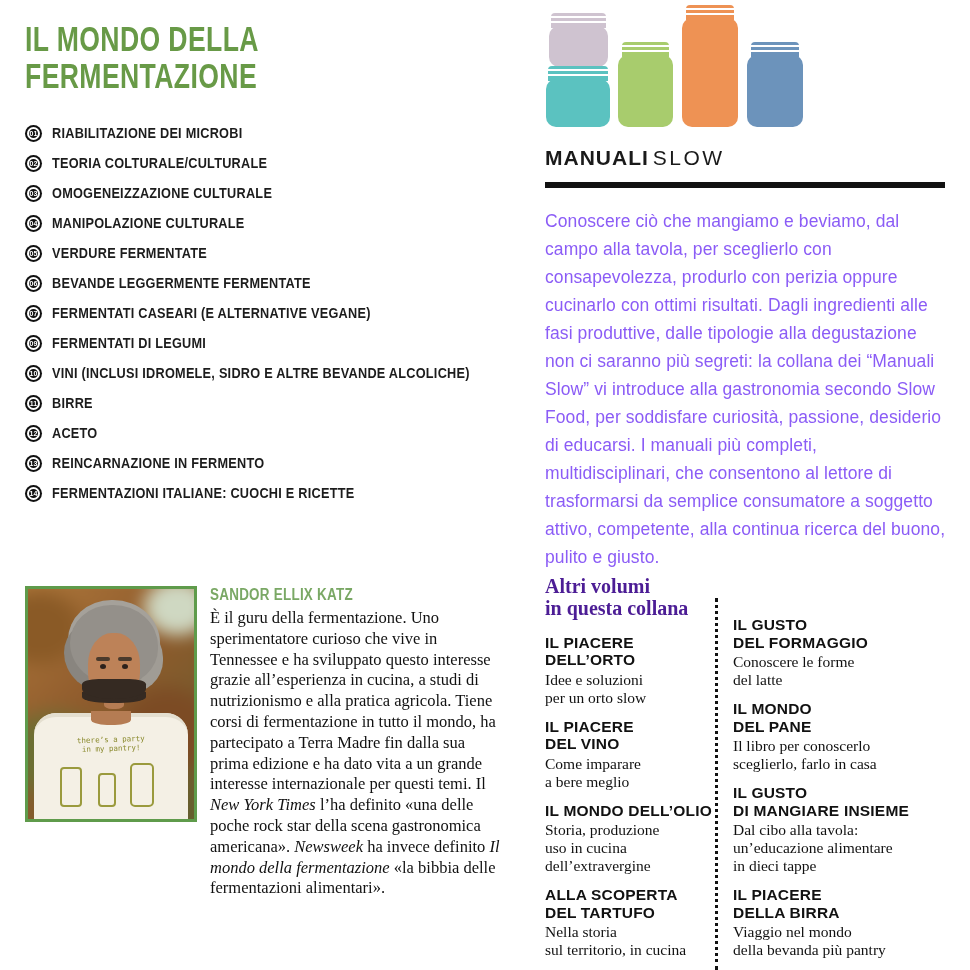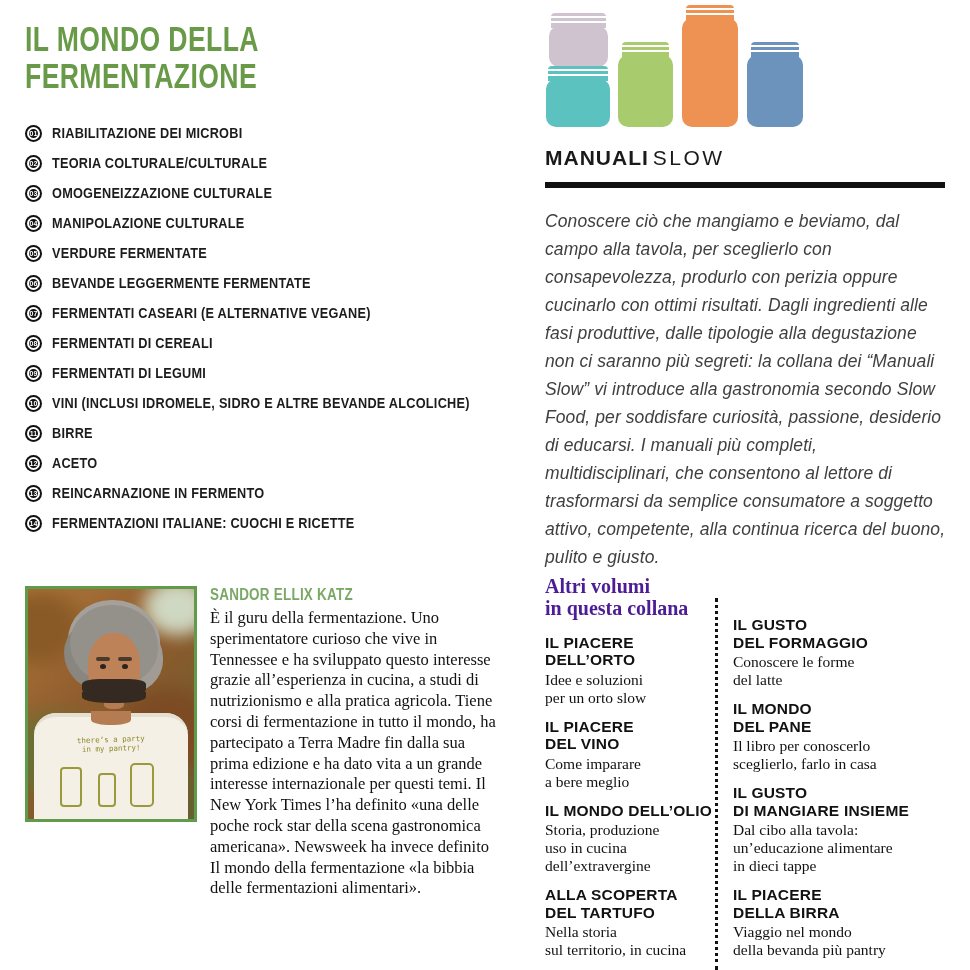--- a/index.html
+++ b/index.html
@@ -72,21 +72,21 @@
   .shirt-jar { position:absolute; border:2px solid #9a9a3d; background:transparent; }
   .sj1 { left:26px; top:54px; width:22px; height:40px; border-radius:4px; }
   .sj2 { left:64px; top:60px; width:18px; height:34px; border-radius:4px; }
   .sj3 { left:96px; top:50px; width:24px; height:44px; border-radius:5px; }
 
   .author-text { width:292px; padding-top:0; }
   .author-name { color:#7aa865; font-weight:700; font-size:16px;
     transform:scaleX(0.84); transform-origin:0 0; white-space:nowrap; letter-spacing:0.3px; }
   .author-bio { margin-top:4px; font-family:"Liberation Serif", serif;
     font-size:16.5px; line-height:20.8px; color:#111; }
-  .author-bio .it { }
+  .author-bio .it { font-style:italic; }
 
   
   .right-col { position:absolute; left:545px; top:0; width:402px; height:970px; }
 
   .jars { position:absolute; top:5px; left:0; width:262px; height:122px; }
   .jar { position:absolute; display:flex; flex-direction:column; }
   .jar .neck { height:15px; width:86%; margin:0 auto; border-radius:4px 4px 0 0; }
   .jar .jbody { flex:1; border-radius:10px; margin-top:-2px; }
   .jar-1 { left:4px;   top:8px;  width:59px; height:54px; }
   .jar-2 { left:1px;   top:61px; width:64px; height:61px; }
@@ -94,21 +94,21 @@
   .jar-4 { left:137px; top:0;    width:56px; height:122px; }
   .jar-5 { left:202px; top:37px; width:56px; height:85px; }
   .jar-1 .neck, .jar-2 .neck { width:94%; }
 
   .brand { position:absolute; top:146px; left:0; font-size:21px; color:#1a1a1a; }
   .brand .b { font-weight:800; letter-spacing:1px; }
   .brand .r { font-weight:400; letter-spacing:2.5px; margin-left:4px; }
   .brand-rule { position:absolute; top:182px; left:0; width:400px; height:6px; background:#111; }
 
   .series-desc { position:absolute; top:207px; left:0; width:402px;
-    font-size:17.5px; line-height:28px; color:#404040; letter-spacing:0.1px;font-style:italic; }
+    font-size:17.5px; line-height:28px; color:#8b5cf6; letter-spacing:0.1px; }
 
   .altri-heading { position:absolute; top:540px; left:0;
     font-family:"Liberation Serif", serif; font-weight:700;
     font-size:20px; line-height:22px; white-space:pre-line; color:#4c1d95;margin-top:35px; }
 
   .volumes { position:absolute; top:598px; bottom:0; left:0; width:402px; display:flex;align-items:flex-end; }
   .vol-col { display:flex; flex-direction:column; }
   .vol-col-left  { width:170px; }
   .vol-divider { border-left:3px dotted #111; align-self:stretch; }
   .vol-col-right { flex:1; padding-left:15px;margin-top:44px; }
@@ -155,24 +155,20 @@
   <li>
     <span class="num-badge">06</span>
     <span class="chapter-label">BEVANDE LEGGERMENTE FERMENTATE</span>
   </li>
 
   <li>
     <span class="num-badge">07</span>
     <span class="chapter-label">FERMENTATI CASEARI (E ALTERNATIVE VEGANE)</span>
   </li>
 
-  <li>
-    <span class="num-badge">08</span>
-    <span class="chapter-label">FERMENTATI DI CEREALI</span>
-  </li>
 
   <li>
     <span class="num-badge">09</span>
     <span class="chapter-label">FERMENTATI DI LEGUMI</span>
   </li>
 
   <li>
     <span class="num-badge">10</span>
     <span class="chapter-label">VINI (INCLUSI IDROMELE, SIDRO E ALTRE BEVANDE ALCOLICHE)</span>
   </li>

